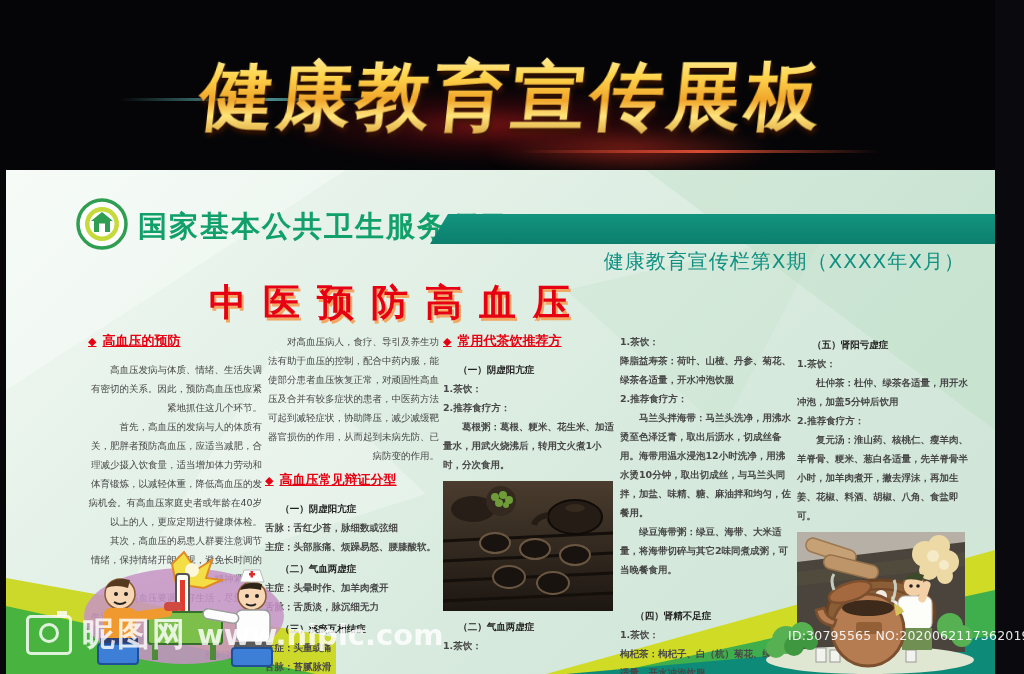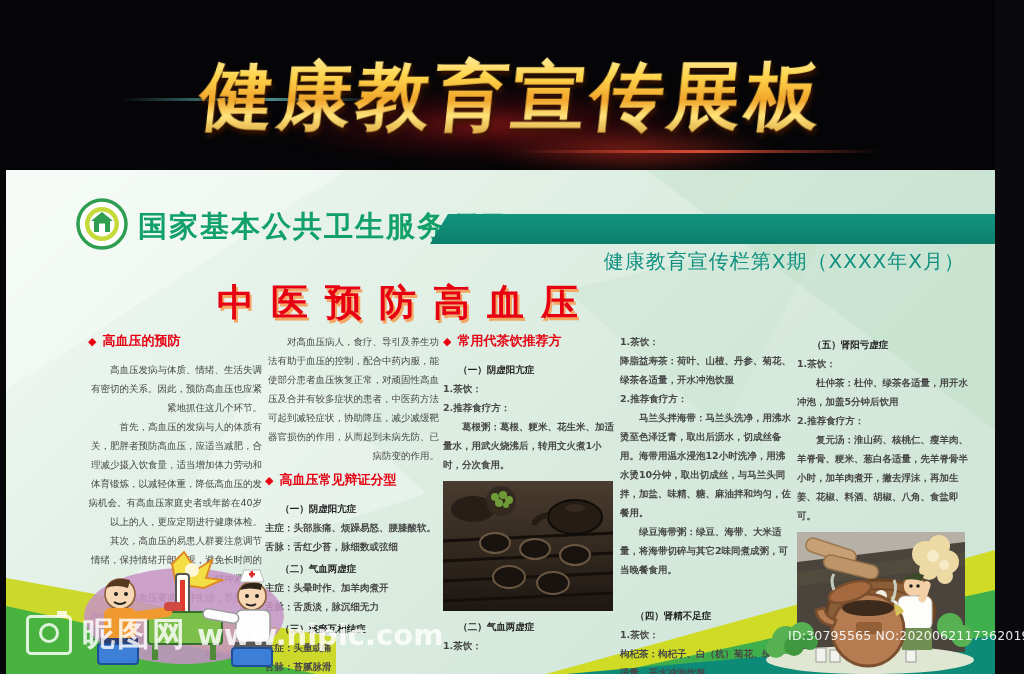--- a/index.html
+++ b/index.html
@@ -39,27 +39,27 @@
   .w-grn-r{left:600px;top:420px;width:389px;height:84px;background:#3fae4c;clip-path:polygon(100% 0,100% 100%,0 100%);}
   .w-teal-r{left:560px;top:458px;width:429px;height:46px;background:#0d8b78;clip-path:polygon(0 100%,100% 18%,100% 100%);}
   .w-hi{left:914px;top:442px;width:40px;height:46px;background:#bfe5c9;clip-path:polygon(30% 0,100% 0,70% 100%,0 100%);}
   
   .logo{position:absolute;left:70px;top:28px;width:52px;height:52px;}
   .program-name{position:absolute;left:132px;top:37px;font-size:29px;letter-spacing:2px;
                 color:#11a06a;font-weight:600;white-space:nowrap;}
   .teal-band{position:absolute;left:424px;top:44px;width:565px;height:30px;background:linear-gradient(180deg,#12947f,#0c7f6d);
              clip-path:polygon(18px 0,100% 0,100% 100%,0 100%);}
   .issue-line{position:absolute;top:78px;right:30px;font-size:20px;color:#0f9080;letter-spacing:1px;white-space:nowrap;margin-left:48px;}
-  .main-title{position:absolute;left:140px;top:108px;width:520px;text-align:center;
+  .main-title{position:absolute;left:132px;top:108px;width:520px;text-align:center;
       font-size:37px;font-weight:800;letter-spacing:17px;color:#e60012;white-space:nowrap;
       text-shadow:2px 3px 0 rgba(244,158,84,.9);}
   
   .col{position:absolute;top:162px;width:174px;font-size:9.5px;line-height:19px;color:#474747;}
   .c1{left:82px;} .c2{left:259px;} .c3{left:437px;} .c4{left:614px;} .c5{left:791px;width:172px;}
-  .red-head{color:#e60012;font-size:13px;font-weight:bold;margin:0 0 9px 0;line-height:18px;}
+  .red-head{color:#e60012;font-size:13px;font-weight:bold;margin:0 0 9px 0;line-height:18px;text-decoration:underline;}
   .red-head .diamond{font-size:11px;margin-right:6px;}
   .para{margin:0;text-indent:2em;text-align:right;}
   .sec-title{font-weight:bold;color:#222;margin:3px 0 0 0;text-indent:1.6em;line-height:19px;}
   .line{margin:0;font-weight:bold;}
   .line.ind{text-indent:2em;}
   .photo{display:block;margin:7px 0 6px 0;}
   .cartoon{position:absolute;}
   .bp-cartoon{left:50px;top:380px;}
   .pot-cartoon{left:758px;top:386px;}
   
@@ -117,22 +117,22 @@
       <p class="para">高血压发病与体质、情绪、生活失调有密切的关系。因此，预防高血压也应紧紧地抓住这几个环节。</p>
       <p class="para">首先，高血压的发病与人的体质有关，肥胖者预防高血压，应适当减肥，合理减少摄入饮食量，适当增加体力劳动和体育锻炼，以减轻体重，降低高血压的发病机会。有高血压家庭史者或年龄在40岁以上的人，更应定期进行健康体检。</p>
       <p class="para">其次，高血压的易患人群要注意调节情绪，保持情绪开朗乐观，避免长时间的精神紧张。</p>
       <p class="para">预防高血压要调节好生活，尽量做到生活规律有序。要注意调节饮食，少吃肥甘厚味，适当降低食盐的摄入量，控制辛辣刺激性食物</p>
     </div>
 
     <div class="col c2">
       <p class="para">对高血压病人，食疗、导引及养生功法有助于血压的控制，配合中药内服，能使部分患者血压恢复正常，对顽固性高血压及合并有较多症状的患者，中医药方法可起到减轻症状，协助降压，减少减缓靶器官损伤的作用，从而起到未病先防、已病防变的作用。</p>
       <div class="red-head" style="margin-top:6px"><span class="diamond">◆</span><span>高血压常见辩证分型</span></div>
       <p class="sec-title">（一）阴虚阳亢症</p>
+      <p class="line">舌脉：舌红少苔，脉细数或弦细</p>
       <p class="line">主症：头部胀痛、烦躁易怒、腰膝酸软。</p>
-      <p class="line">舌脉：舌红少苔，脉细数或弦细</p>
       <p class="sec-title">（二）气血两虚症</p>
       <p class="line">主症：头晕时作、加羊肉煮开</p>
       <p class="line">舌脉：舌质淡，脉沉细无力</p>
       <p class="sec-title">（三）痰瘀互相结症</p>
       <p class="line">主症：头重或痛</p>
       <p class="line">舌脉：苔腻脉滑</p>
 
     </div>
 
     <div class="col c3">

